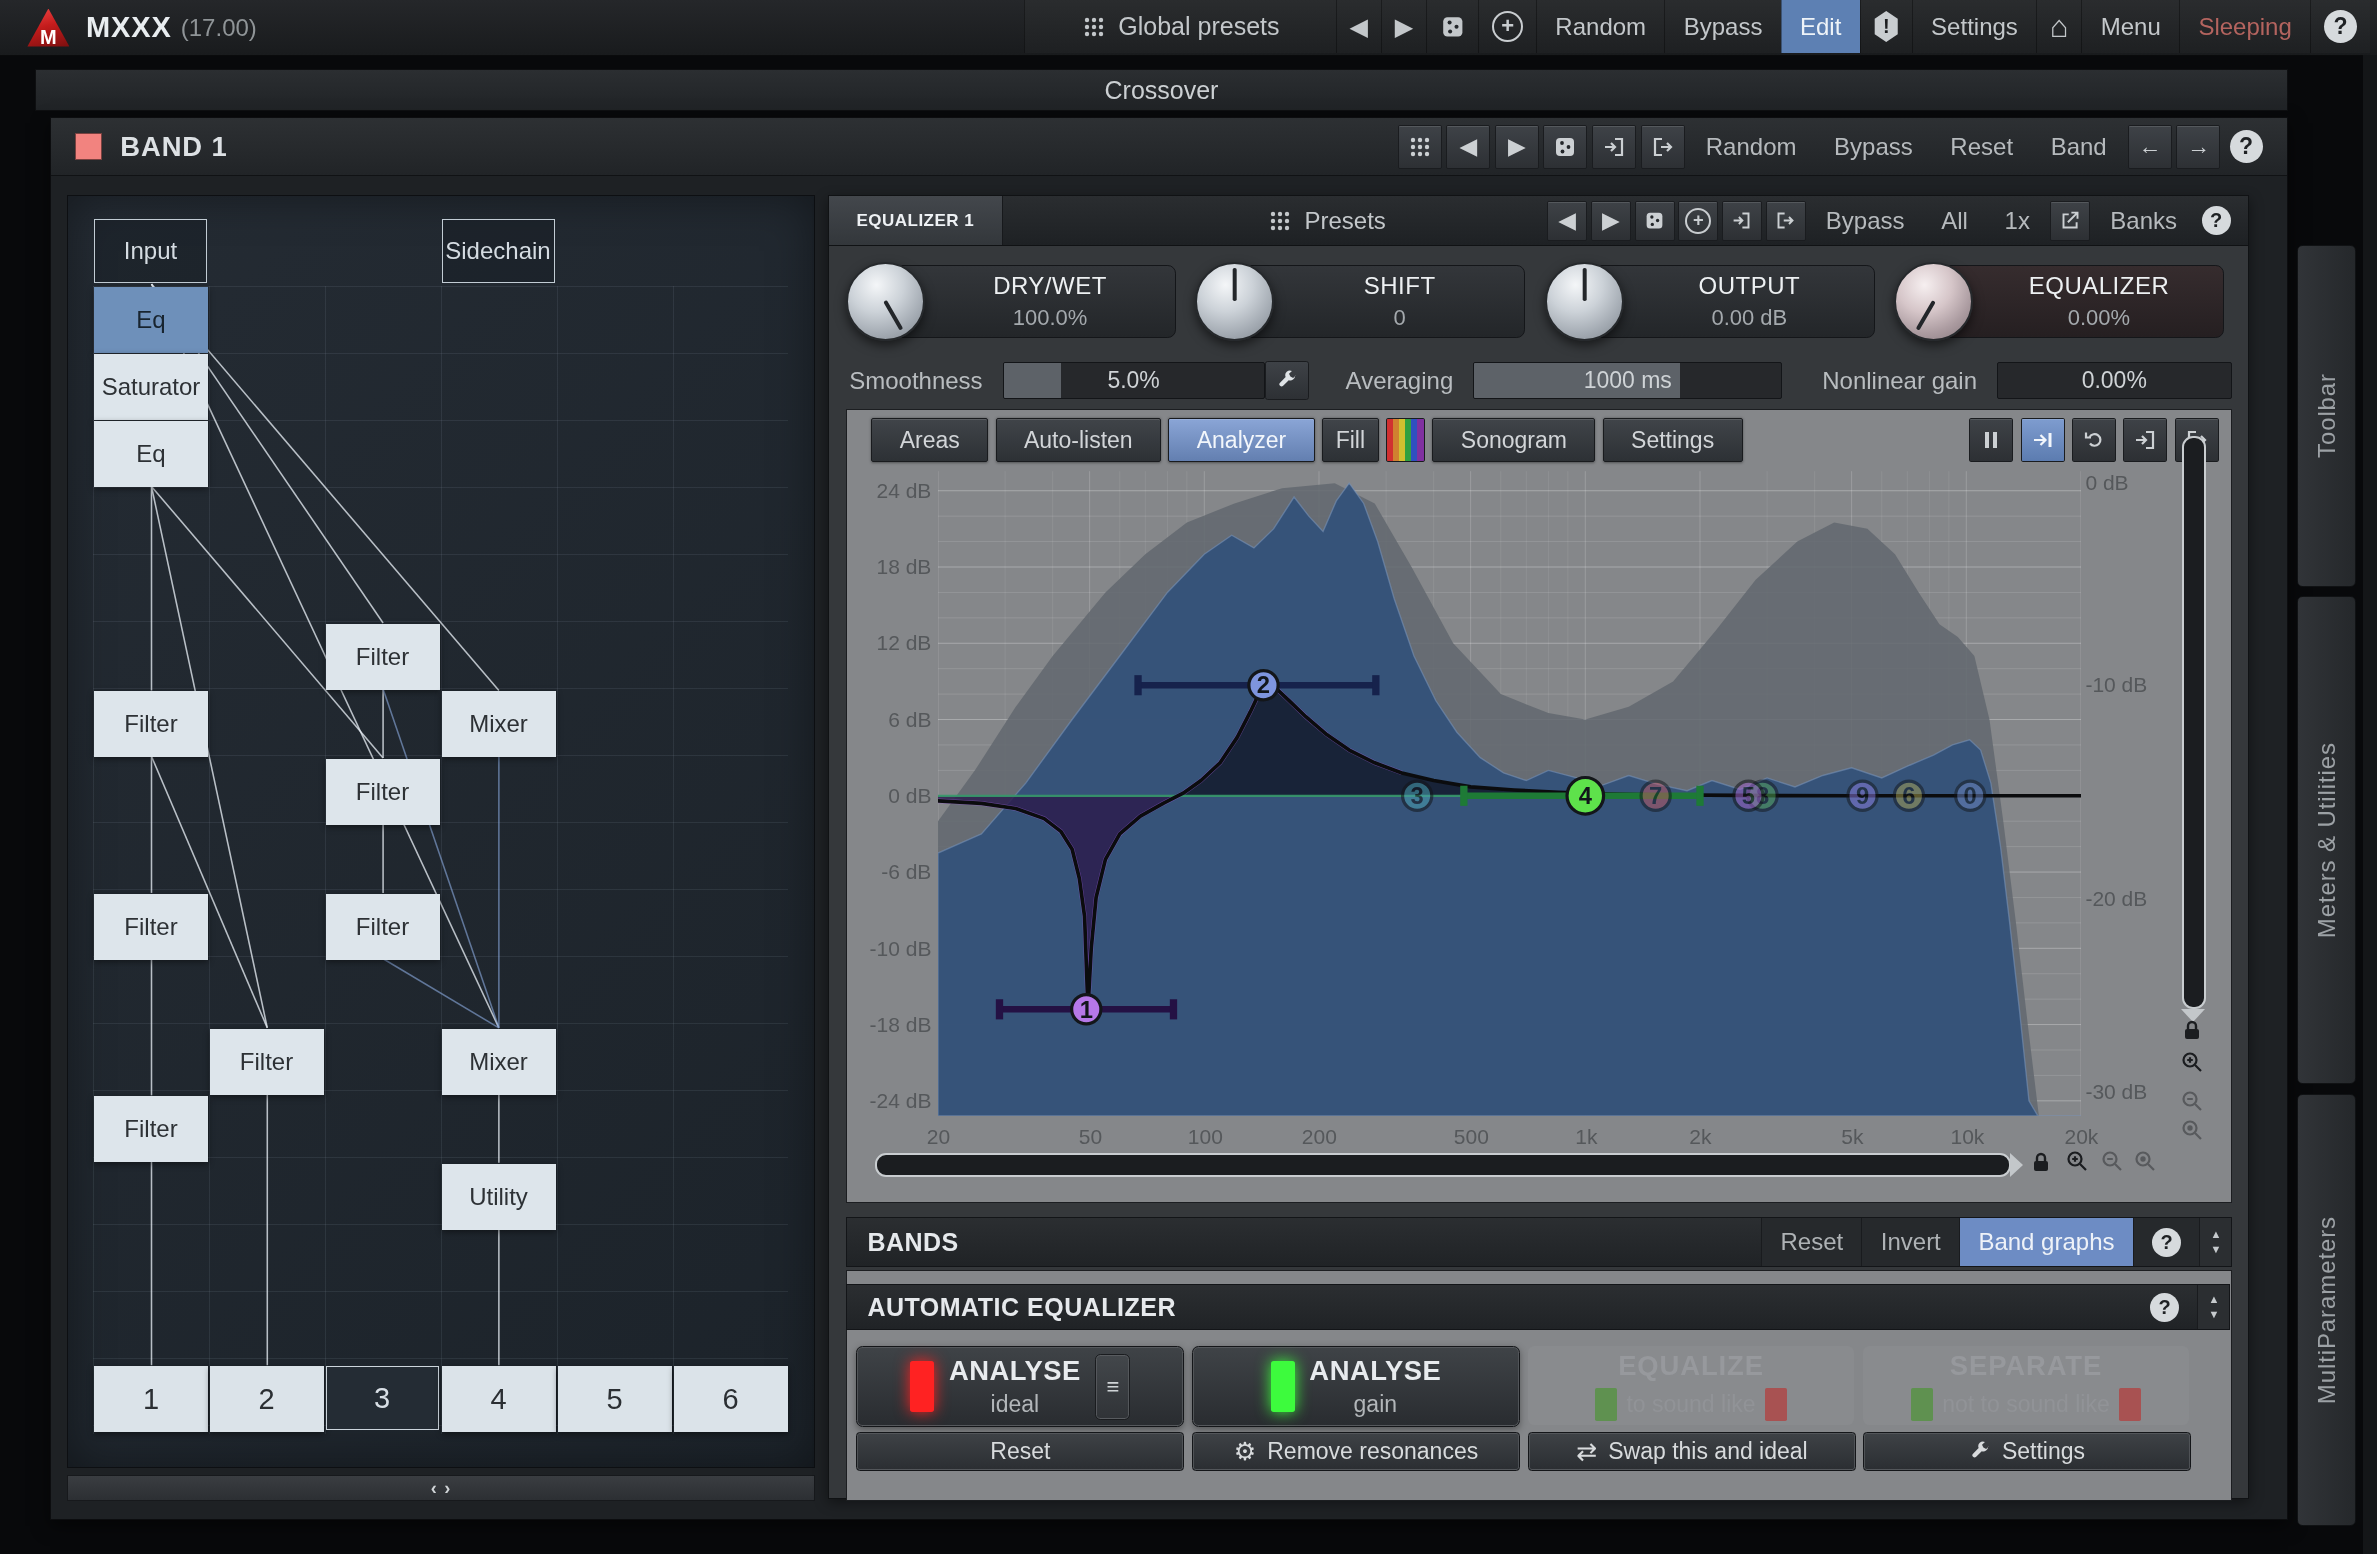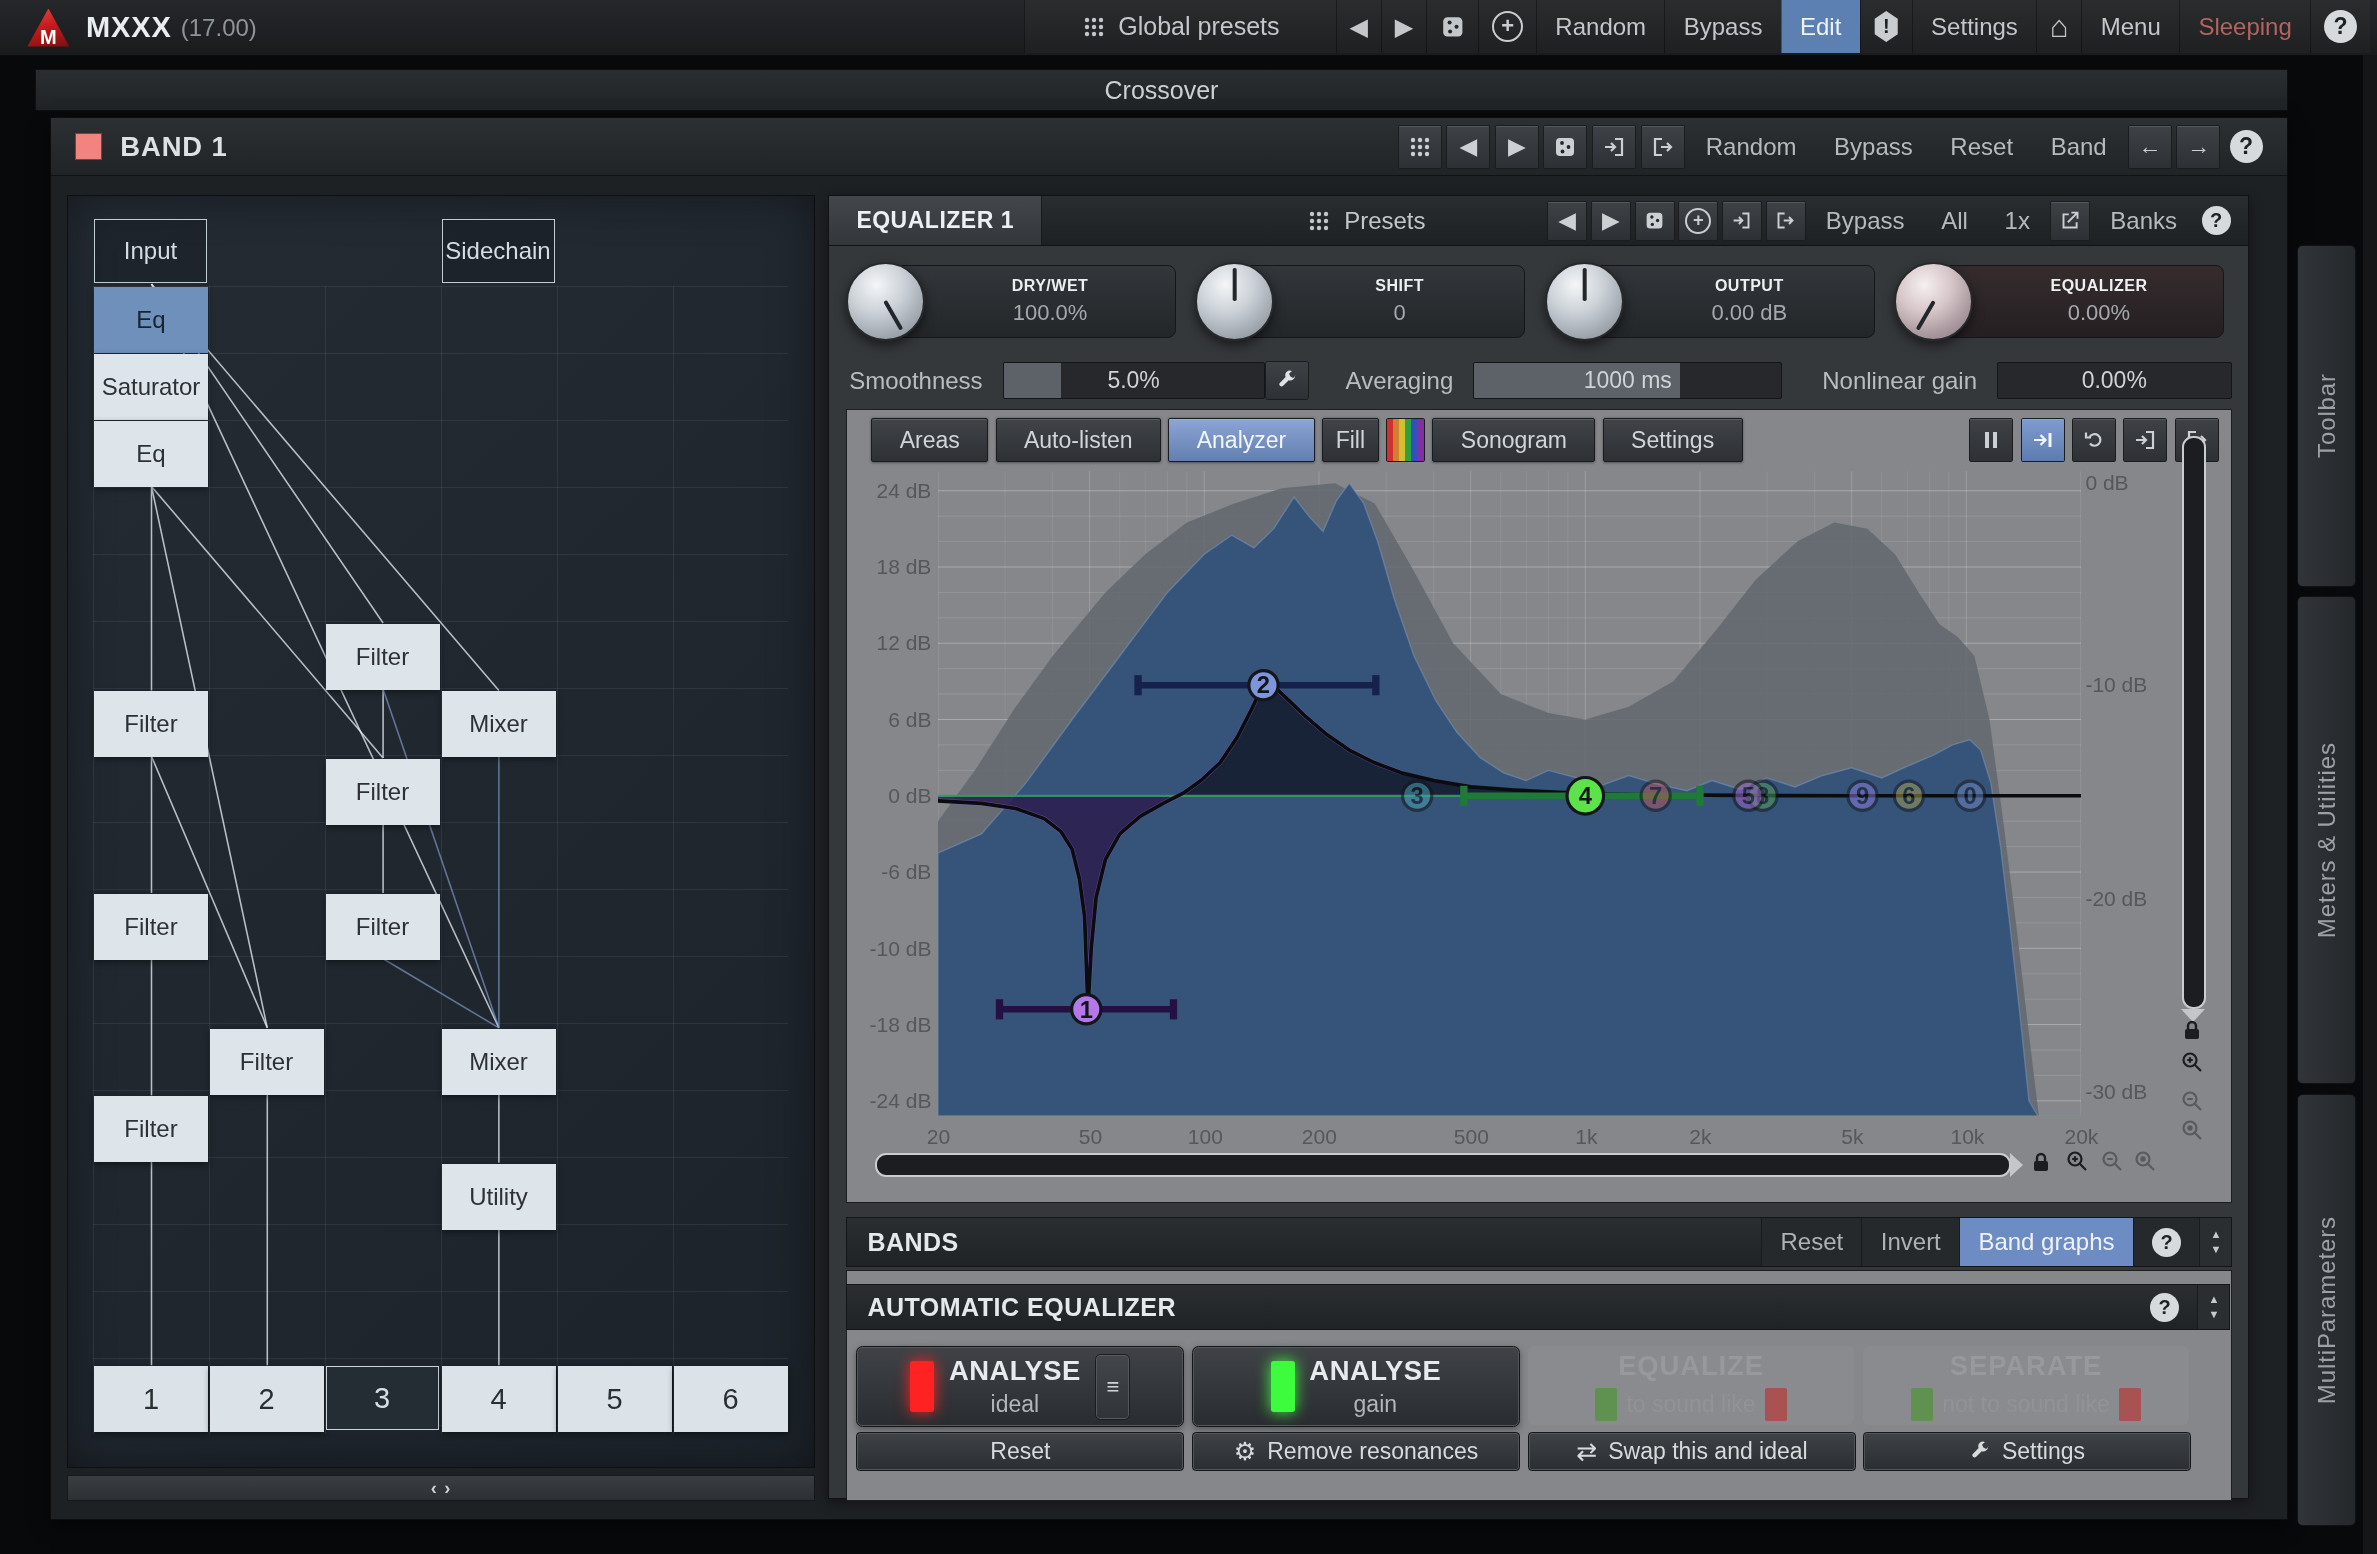--- a/index.html
+++ b/index.html
@@ -58,30 +58,30 @@
 .node.selected{background:#6e90ba;color:#18242f;box-shadow:0 1.8px 6.4px rgba(0,0,0,.45)}
 .node.outline{background:rgba(18,24,30,.3);border:1.8px solid #c2ccd4;color:#d5dce2;width:111px;height:62px}
 .node.slotlight{background:#dbe3e9;color:#2b2f33;font-weight:300;font-size:29px;box-shadow:0 1.8px 6.4px rgba(0,0,0,.45)}
 .node.slotdark{background:#242c34;border:1.8px solid #ccd5dc;color:#d8dfe5;font-weight:300;font-size:29px;width:111px;height:62px}
 .resizebar{position:absolute;left:15.5px;top:1357px;width:746px;height:24px;background:linear-gradient(#3a3d41,#2c2f33);
   border:0.9px solid #17191c;display:flex;align-items:center;justify-content:center;gap:7.3px;color:#cfd3d6;font-size:18.3px;font-weight:700}
 
 .eqpanel{position:absolute;left:777px;top:77px;width:1419px;height:1302px;background:#35383b;border:0.9px solid #101214;box-shadow:0 3.7px 12.8px rgba(0,0,0,.45)}
 .eqheader{position:absolute;left:0;top:0;width:100%;height:49px;background:linear-gradient(#2a2d30,#1e2124);
   border-bottom:0.9px solid #101214;display:flex;align-items:center}
-.chip{height:49px;padding:0 27.4px;background:linear-gradient(#43474c,#33373b);color:#eef1f4;font-weight:700;font-size:23px;
+.chip{height:49px;padding:0 27.4px;background:linear-gradient(#43474c,#33373b);color:#eef1f4;font-weight:700;font-size:17px;
   display:flex;align-items:center;border-right:0.9px solid #17191c;letter-spacing:0.5px}
 .presets{display:flex;gap:12.8px;color:#c3c7ca;font-size:24px;align-items:center;margin:0 auto 0 265px}
 .eqhright{margin-left:auto;display:flex;align-items:center;gap:3.7px;padding-right:12.8px}
 .knobrow{position:absolute;left:16.5px;top:60px;width:1386px;height:95px;display:flex;justify-content:space-between}
 .kgrp{position:relative;width:337px;height:95px}
 .kbox{position:absolute;left:37px;top:9.1px;width:293px;height:73px;border-radius:8.2px;background:linear-gradient(#33363a,#232629);
   border:0.9px solid #141619;display:flex;flex-direction:column;align-items:center;justify-content:center;padding-left:42px;box-sizing:border-box}
 .kbox.warm{background:linear-gradient(#362c2e,#251f21)}
-.ktitle{font-size:16px;font-weight:700;color:#edf0f2;letter-spacing:0.5px}
+.ktitle{font-size:24px;font-weight:400;color:#edf0f2;letter-spacing:0.5px}
 .kval{font-size:22px;color:#a4a9ad;margin-top:5.5px}
 .knob{position:absolute;left:0;top:5.5px;width:75px;height:75px;border-radius:50%;z-index:2;
   background:radial-gradient(circle at 38% 28%,#f4f6f8 0%,#ccd2d8 38%,#a5acb4 68%,#7e858d 100%);
   border:2.7px solid #26292c;box-shadow:0 4.6px 11px rgba(0,0,0,.55)}
 .knob.warm{background:radial-gradient(circle at 38% 28%,#f6eff0 0%,#d6c6c9 38%,#ab9ba0 68%,#84767b 100%)}
 .ptr{position:absolute;left:50%;top:50%;width:3.7px;height:33px;margin-left:-1.8px;background:#23262a;transform-origin:50% 0;border-radius:1.8px}
 .prow{position:absolute;left:16.5px;top:166px;width:1386px;height:37px;display:flex;align-items:center;font-size:24px;color:#b9bdc0}
 .pslider{position:relative;height:35px;background:#26282b;border:0.9px solid #131518;border-radius:2px;overflow:hidden}
 .pfill{position:absolute;left:0;top:0;bottom:0;background:#5d6268}
 .pval{position:absolute;inset:0;display:flex;align-items:center;justify-content:center;color:#cfd3d6;font-size:23px}

